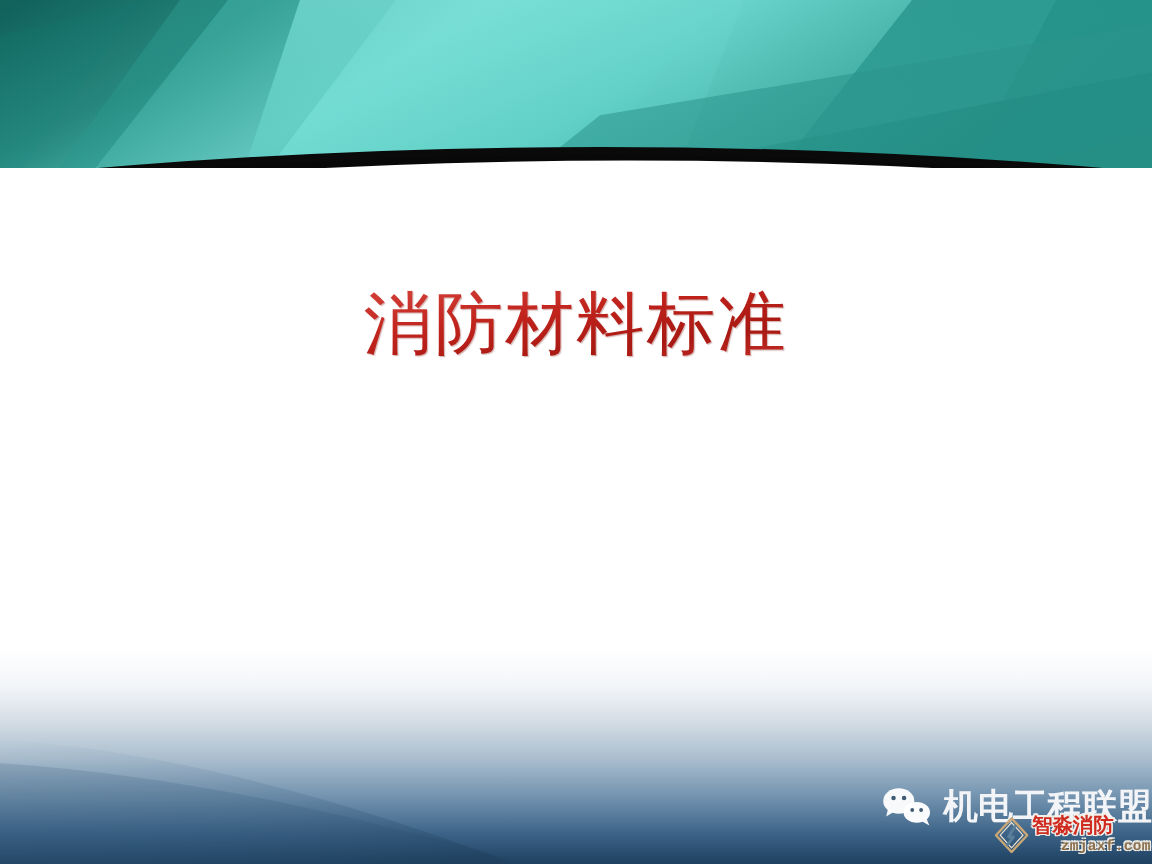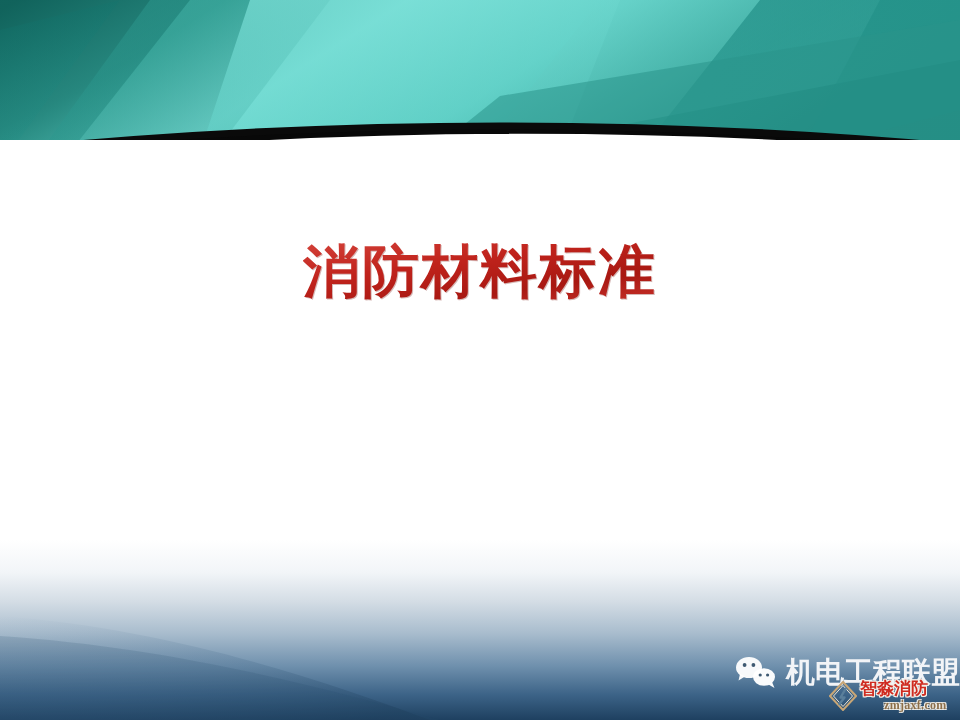--- a/index.html
+++ b/index.html
@@ -46,21 +46,21 @@
     position: absolute;
     left: 0;
     top: 240px;
     width: 960px;
     text-align: center;
   }
   .slide-title {
     display: inline-block;
     font-family: "DejaVu Serif", "Liberation Serif", serif;
     font-size: 57px;
-    font-weight: 700;
+    font-weight: 400;
     letter-spacing: 2px;
     line-height: 1.08;
     color: #c0231c;
     background: linear-gradient(172deg, #d4423a 0%, #c0231c 38%, #a81812 72%, #c73029 100%);
     -webkit-background-clip: text;
     background-clip: text;
     -webkit-text-fill-color: transparent;
     text-shadow: 0 0 0 rgba(0,0,0,0);
     filter: drop-shadow(1px 1px 0.6px rgba(120,20,14,0.30));
     white-space: nowrap;
@@ -136,21 +136,21 @@
     color: #cf2b20;
     letter-spacing: 0px;
     text-shadow:
       -1px -1px 0 #f3f0ea, 1px -1px 0 #f3f0ea,
       -1px  1px 0 #f3f0ea, 1px  1px 0 #f3f0ea,
        0   -1px 0 #f3f0ea, 0    1px 0 #f3f0ea,
       -1px  0   0 #f3f0ea, 1px  0   0 #f3f0ea;
     white-space: nowrap;
   }
   .badge-url {
-    font-family: Liberation Serif, serif;
+    font-family: Liberation Mono, monospace;
     font-size: 12px;
     font-weight: 700;
     color: #8c6f4a;
     letter-spacing: 0.3px;
     margin-top: 2px;
     text-shadow:
       -1px -1px 0 #eceae4, 1px -1px 0 #eceae4,
       -1px  1px 0 #eceae4, 1px  1px 0 #eceae4;
     white-space: nowrap;
     padding-left: 24px;

